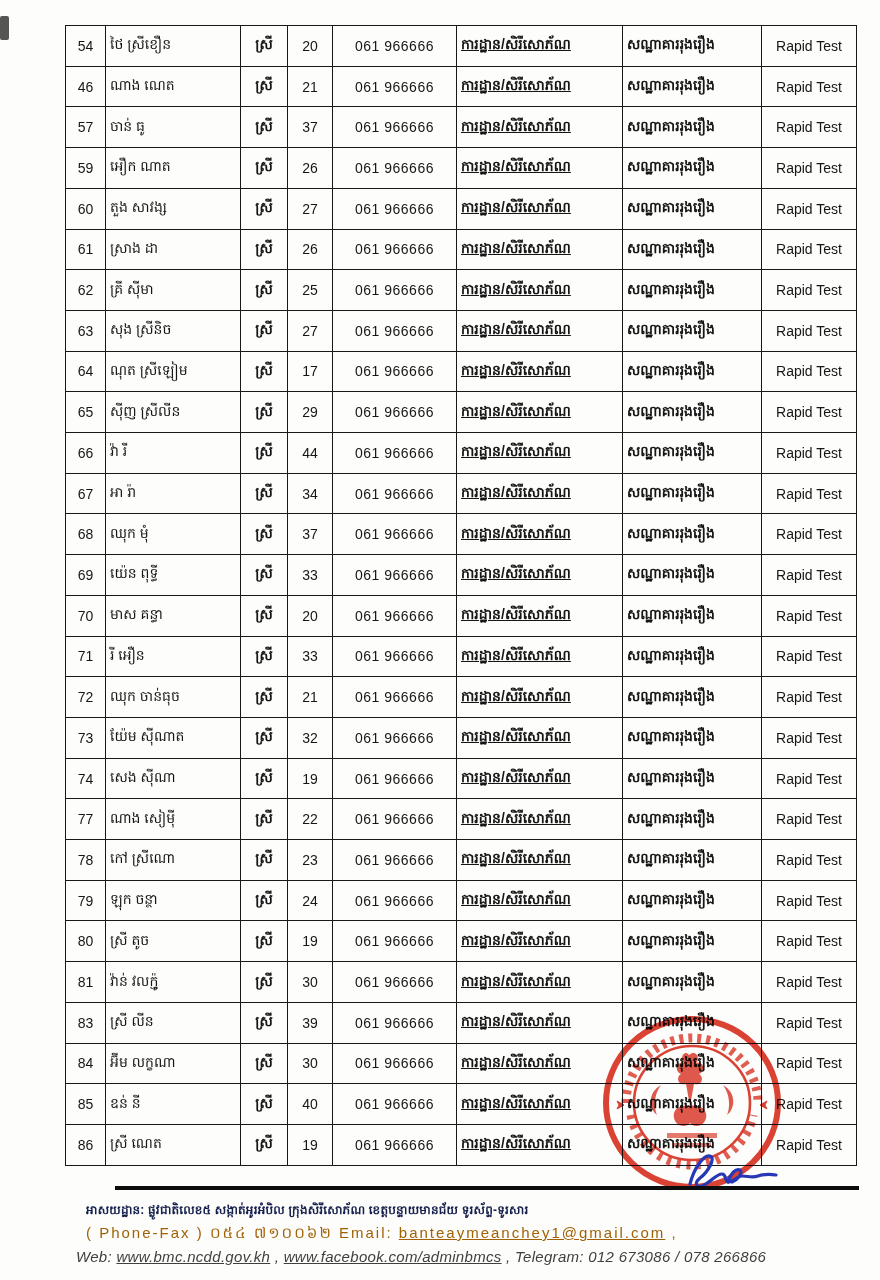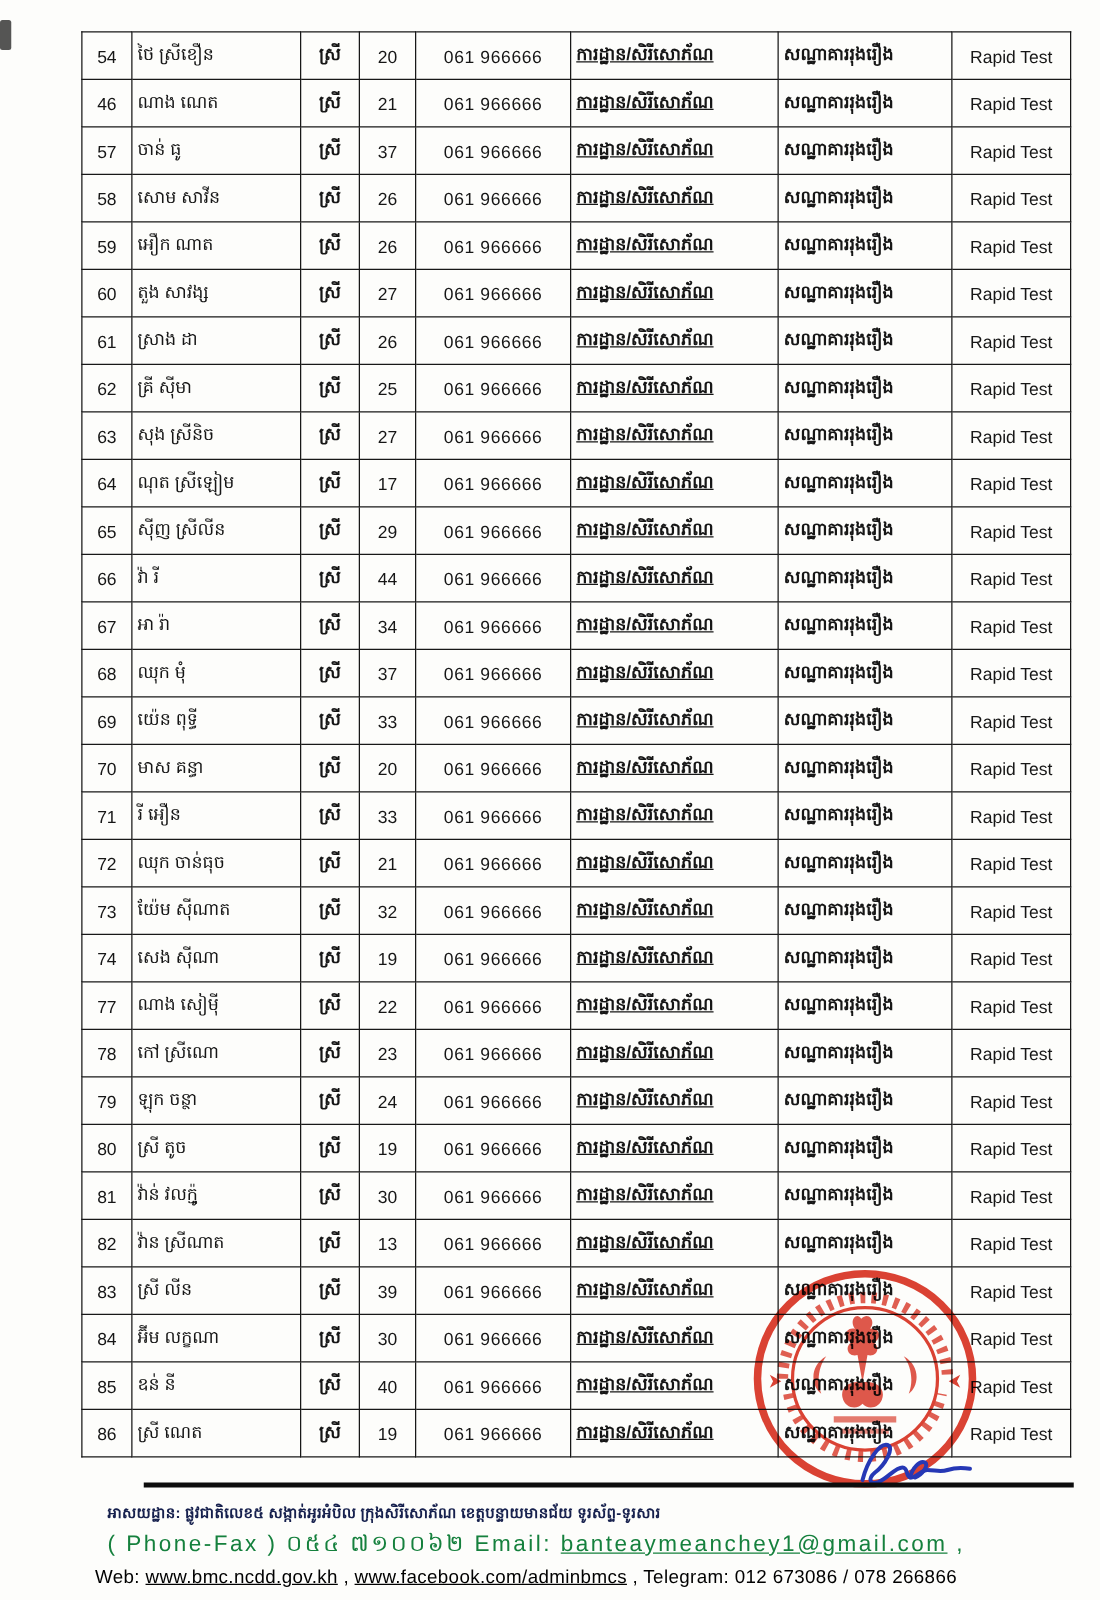--- a/index.html
+++ b/index.html
@@ -34,23 +34,23 @@
   
   .stamp{position:absolute;left:601px;top:1015px;width:182px;height:178px;
          mix-blend-mode:multiply;opacity:.92;}
   .signature{position:absolute;left:676px;top:1138px;width:115px;height:62px;}
 
   
   .footer{position:absolute;left:70px;top:1186px;width:792px;}
   .footer-rule{height:4px;background:#0d0d0d;margin-left:45px;margin-right:3px;}
   .f-line1{margin-top:12px;font-size:12px;font-weight:700;color:#16204d;
            letter-spacing:.2px;padding-left:16px;}
-  .f-line2{margin-top:3px;font-size:18px;color:#15803d;letter-spacing:2px;padding-left:16px;}
+  .f-line2{margin-top:3px;font-size:15px;color:#a16207;letter-spacing:2px;padding-left:16px;}
   .f-line2 .u{text-decoration:underline;}
-  .f-line3{margin-top:3px;font-size:15px;color:#000000;letter-spacing:.3px;padding-left:6px;}
+  .f-line3{margin-top:3px;font-size:15px;color:#404040;letter-spacing:.3px;padding-left:6px;font-style:italic;}
   .f-line3 .u{text-decoration:underline;}
 </style>
 </head>
 <body>
 
 <div class="speck"></div>
 
 <table class="roster">
   <colgroup>
     <col style="width:40px">
@@ -87,30 +87,20 @@
         <td class="c0">57</td>
         <td class="c1">ចាន់ ធូ</td>
         <td class="c2">ស្រី</td>
         <td class="c3">37</td>
         <td class="c4">061 966666</td>
         <td class="c5">ការដ្ឋាន/សិរីសោភ័ណ</td>
         <td class="c6">សណ្ឋាគាររុងរឿង</td>
         <td class="c7">Rapid Test</td>
       </tr>
       <tr>
-        <td class="c0">58</td>
-        <td class="c1">សោម សាវីន</td>
-        <td class="c2">ស្រី</td>
-        <td class="c3">26</td>
-        <td class="c4">061 966666</td>
-        <td class="c5">ការដ្ឋាន/សិរីសោភ័ណ</td>
-        <td class="c6">សណ្ឋាគាររុងរឿង</td>
-        <td class="c7">Rapid Test</td>
-      </tr>
-      <tr>
         <td class="c0">59</td>
         <td class="c1">អឿក ណាត</td>
         <td class="c2">ស្រី</td>
         <td class="c3">26</td>
         <td class="c4">061 966666</td>
         <td class="c5">ការដ្ឋាន/សិរីសោភ័ណ</td>
         <td class="c6">សណ្ឋាគាររុងរឿង</td>
         <td class="c7">Rapid Test</td>
       </tr>
       <tr>
@@ -301,30 +291,20 @@
         <td class="c4">061 966666</td>
         <td class="c5">ការដ្ឋាន/សិរីសោភ័ណ</td>
         <td class="c6">សណ្ឋាគាររុងរឿង</td>
         <td class="c7">Rapid Test</td>
       </tr>
       <tr>
         <td class="c0">81</td>
         <td class="c1">វ៉ាន់ វលក្ម៉ូ</td>
         <td class="c2">ស្រី</td>
         <td class="c3">30</td>
-        <td class="c4">061 966666</td>
-        <td class="c5">ការដ្ឋាន/សិរីសោភ័ណ</td>
-        <td class="c6">សណ្ឋាគាររុងរឿង</td>
-        <td class="c7">Rapid Test</td>
-      </tr>
-      <tr>
-        <td class="c0">82</td>
-        <td class="c1">វ៉ាន ស្រីណាត</td>
-        <td class="c2">ស្រី</td>
-        <td class="c3">13</td>
         <td class="c4">061 966666</td>
         <td class="c5">ការដ្ឋាន/សិរីសោភ័ណ</td>
         <td class="c6">សណ្ឋាគាររុងរឿង</td>
         <td class="c7">Rapid Test</td>
       </tr>
       <tr>
         <td class="c0">83</td>
         <td class="c1">ស្រី លីន</td>
         <td class="c2">ស្រី</td>
         <td class="c3">39</td>

